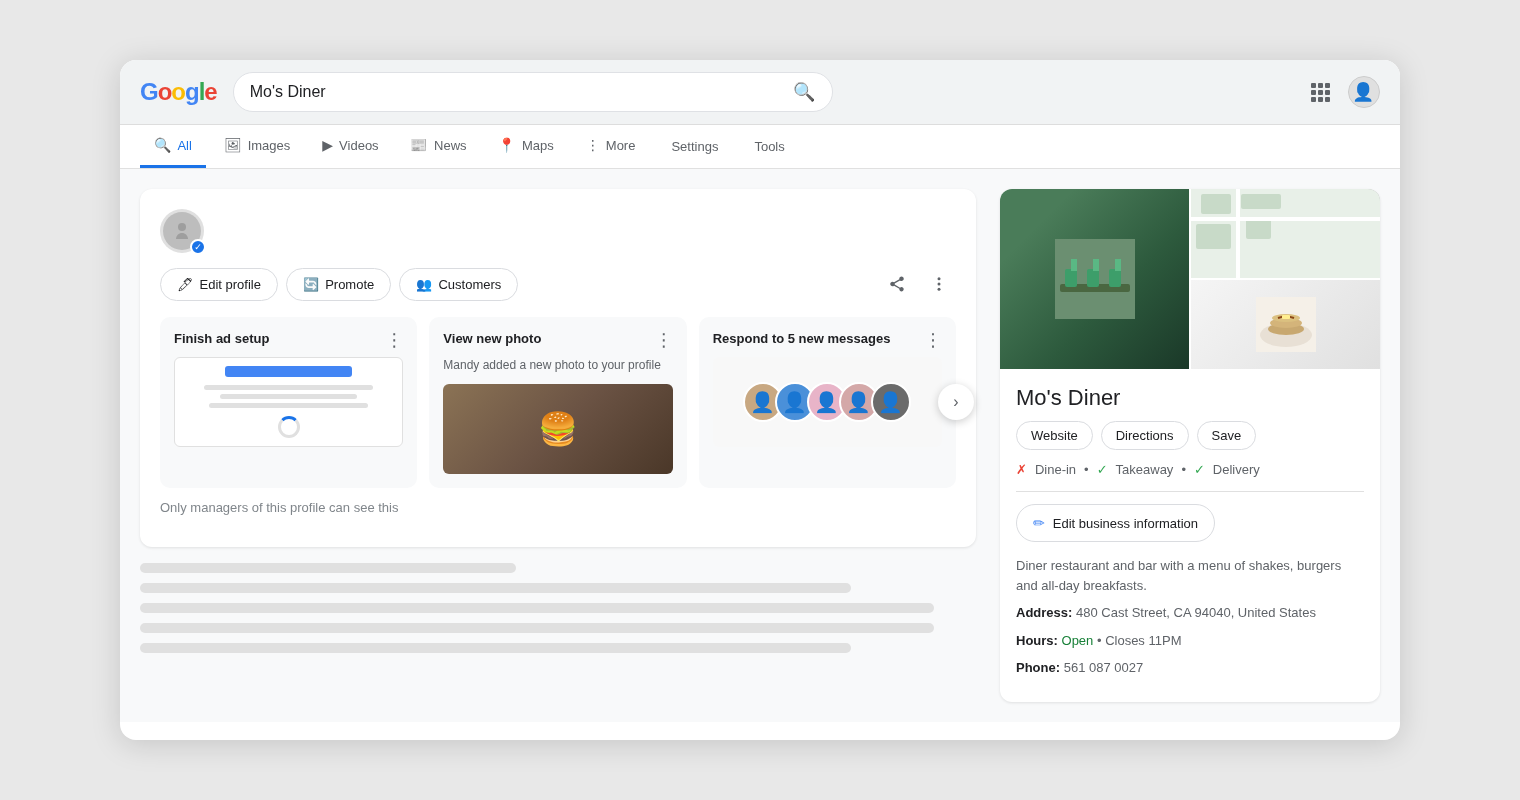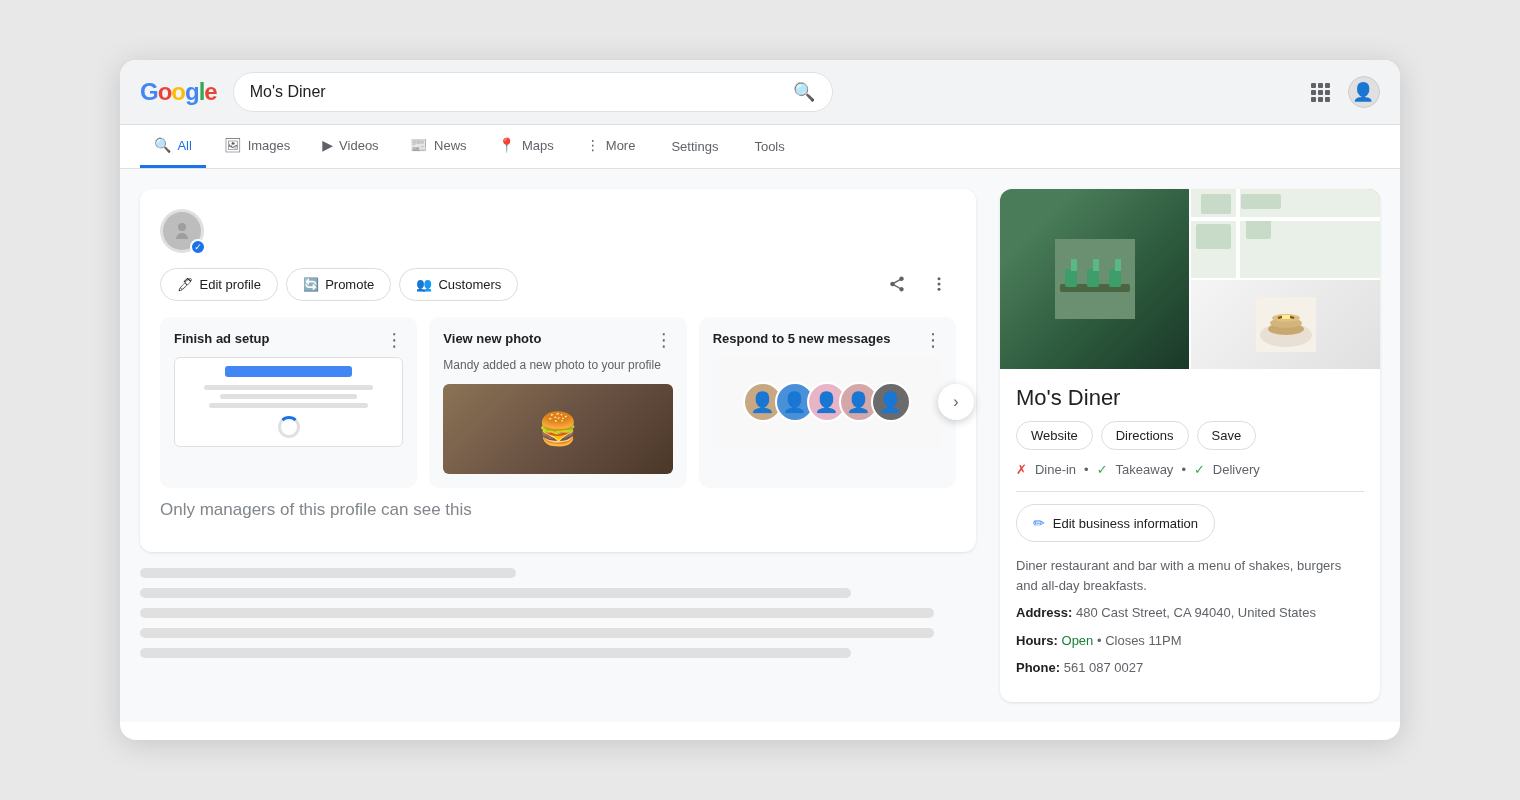--- a/index.html
+++ b/index.html
@@ -308,21 +308,21 @@
       box-shadow: 0 2px 8px rgba(0,0,0,0.2);
       display: flex;
       align-items: center;
       justify-content: center;
       cursor: pointer;
       font-size: 16px;
       color: #5f6368;
       z-index: 2;
     }
     .managers-note {
-      font-size: 17px;
+      font-size: 13px;
       color: #80868b;
       margin-bottom: 12px;
     }
     .skeleton-lines { margin-top: 16px; }
     .skeleton-line {
       height: 10px;
       background: #e0e0e0;
       border-radius: 5px;
       margin-bottom: 10px;
     }

